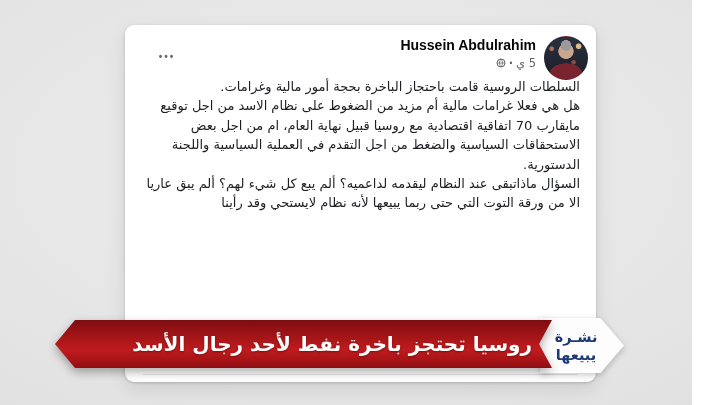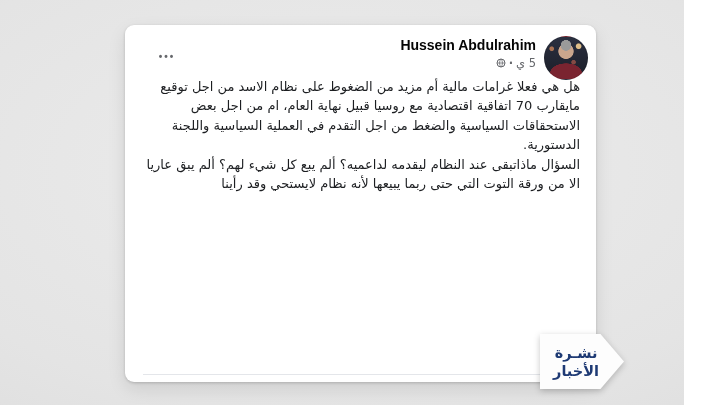--- a/index.html
+++ b/index.html
@@ -1,18 +1,18 @@
 <!DOCTYPE html>
 <html lang="ar"><head>
 <meta charset="utf-8">
 <style>
   html,body{margin:0;padding:0;}
   body{font-family:"DejaVu Sans",sans-serif;}
   .stage{position:relative;width:684px;height:405px;overflow:hidden;
-    background:radial-gradient(120% 110% at 50% 42%, #ececec 0%, #e4e4e4 55%, #d8d8d8 100%);}
+    background:radial-gradient(120% 110% at 50% 42%, #ececec 0%, #e4e4e4 55%, #d8d8d8 100%);padding-left:8px;}
 
   
   .card{position:absolute;left:125px;top:25px;width:471px;height:357px;background:#ffffff;
     border-radius:9px;box-shadow:0 1px 3px rgba(0,0,0,.18),0 7px 18px rgba(0,0,0,.10);}
   .avatar{position:absolute;top:11px;right:8px;width:44px;height:44px;border-radius:50%;
     background:
       radial-gradient(circle at 50% 20%, #9a9a9a 0 13%, rgba(0,0,0,0) 14%),
       radial-gradient(circle at 50% 34%, #caa68d 0 21%, rgba(0,0,0,0) 23%),
       radial-gradient(ellipse 62% 38% at 50% 86%, #7a2430 0 60%, rgba(0,0,0,0) 62%),
       radial-gradient(circle at 80% 22%, rgba(255,215,150,.85) 0 5%, rgba(0,0,0,0) 7%),
@@ -27,21 +27,21 @@
     font-size:11.5px;color:#65676b;justify-content:flex-start;}
   .meta .dot{font-weight:bold;}
   .more-btn{position:absolute;top:22px;left:30px;width:24px;height:18px;border:none;background:none;
     color:#65676b;font-size:10px;font-weight:bold;letter-spacing:2px;cursor:pointer;padding:0;}
   .post-body{position:absolute;top:52px;left:16px;right:16px;height:243px;overflow:hidden;
     direction:rtl;text-align:right;font-size:13px;line-height:19.4px;color:#1c1e21;}
   .post-body p{margin:0;}
   .divider{position:absolute;left:18px;right:18px;top:349px;height:1px;background:#e4e6ea;}
 
   
-  .label-wrap{position:absolute;left:540px;top:334px;filter:drop-shadow(0 2px 3px rgba(0,0,0,.22));z-index:5;}
+  .label-wrap{position:absolute;left:540px;top:318px;filter:drop-shadow(0 2px 3px rgba(0,0,0,.22));z-index:5;}
   .label-shape{width:84px;height:55px;background:#fdfdfd;
     clip-path:polygon(0 0,72% 0,100% 50%,72% 100%,0 100%);
     display:flex;flex-direction:column;justify-content:center;align-items:flex-end;
     padding-right:0;box-sizing:border-box;direction:rtl;}
   .label-line{width:72px;text-align:center;font-weight:bold;font-size:14.5px;line-height:18px;color:#1e3a74;}
   .ribbon-wrap{position:absolute;left:55px;top:320px;filter:drop-shadow(0 4px 5px rgba(0,0,0,.32));z-index:6;}
   .ribbon{position:relative;width:497px;height:48px;
     background:linear-gradient(180deg,#7c0d11 0%,#9d1316 28%,#c01b1e 62%,#a81417 84%,#8c0f12 100%);
     clip-path:polygon(20px 0,100% 0,calc(100% - 13px) 50%,100% 100%,20px 100%,0 50%);}
   .headline{position:absolute;right:20px;top:50%;transform:translateY(-50%);
@@ -67,28 +67,34 @@
             <circle cx="8" cy="8" r="6.4" fill="none" stroke="#65676b" stroke-width="1.6"></circle>
             <path d="M1.6 8 h12.8 M8 1.6 c3.1 2.7 3.1 10.1 0 12.8 c-3.1-2.7-3.1-10.1 0-12.8z" fill="none" stroke="#65676b" stroke-width="1.2"></path>
           </svg>
         </span>
       </div>
     </div>
 
     <button class="more-btn">•••</button>
 
     <div class="post-body">
+      <p>السلطات الروسية قامت باحتجاز الباخرة بحجة أمور مالية وغرامات.</p>
       <p>هل هي فعلا غرامات مالية أم مزيد من الضغوط على نظام الاسد من اجل توقيع مايقارب 70 اتفاقية اقتصادية مع روسيا قبيل نهاية العام، ام من اجل بعض الاستحقاقات السياسية والضغط من اجل التقدم في العملية السياسية واللجنة الدستورية.</p>
       <p>السؤال ماذاتبقى عند النظام ليقدمه لداعميه؟ ألم يبع كل شيء لهم؟ ألم يبق عاريا الا من ورقة التوت التي حتى ربما يبيعها لأنه نظام لايستحي وقد رأينا</p>
     </div>
 
     <div class="divider"></div>
   </div>
 
   <div class="label-wrap">
     <div class="label-shape">
       <div class="label-line">نشـرة</div>
-      <div class="label-line">الأخبار</div>
+      <div class="label-line">يبيعها</div>
     </div>
   </div>
 
+  <div class="ribbon-wrap">
+    <div class="ribbon">
+      <span class="headline">روسيا تحتجز باخرة نفط لأحد رجال الأسد</span>
+    </div>
+  </div>
 
 </div>
 
 </body></html>

